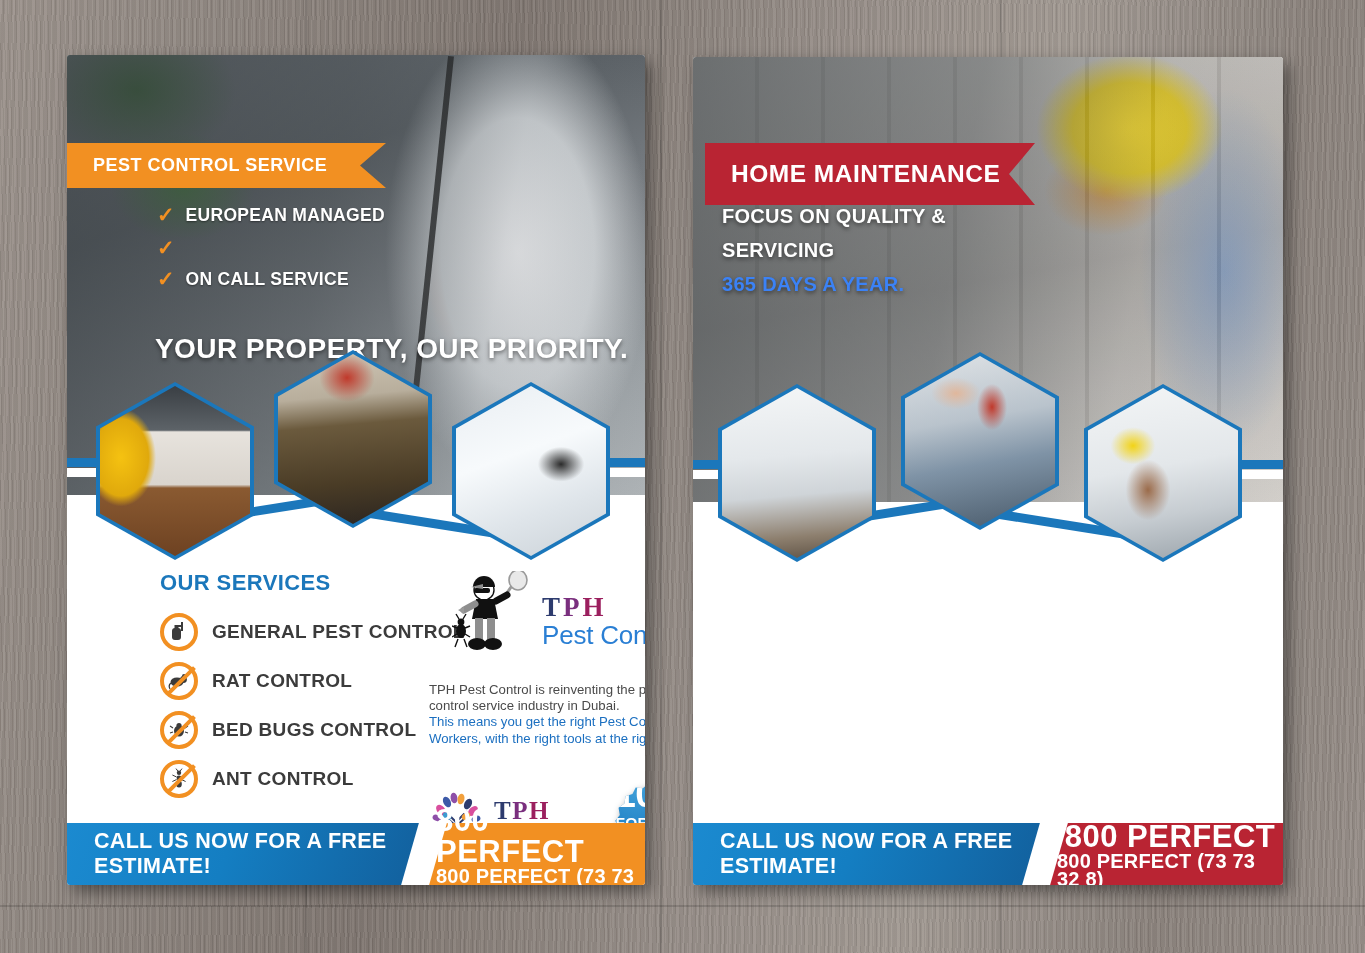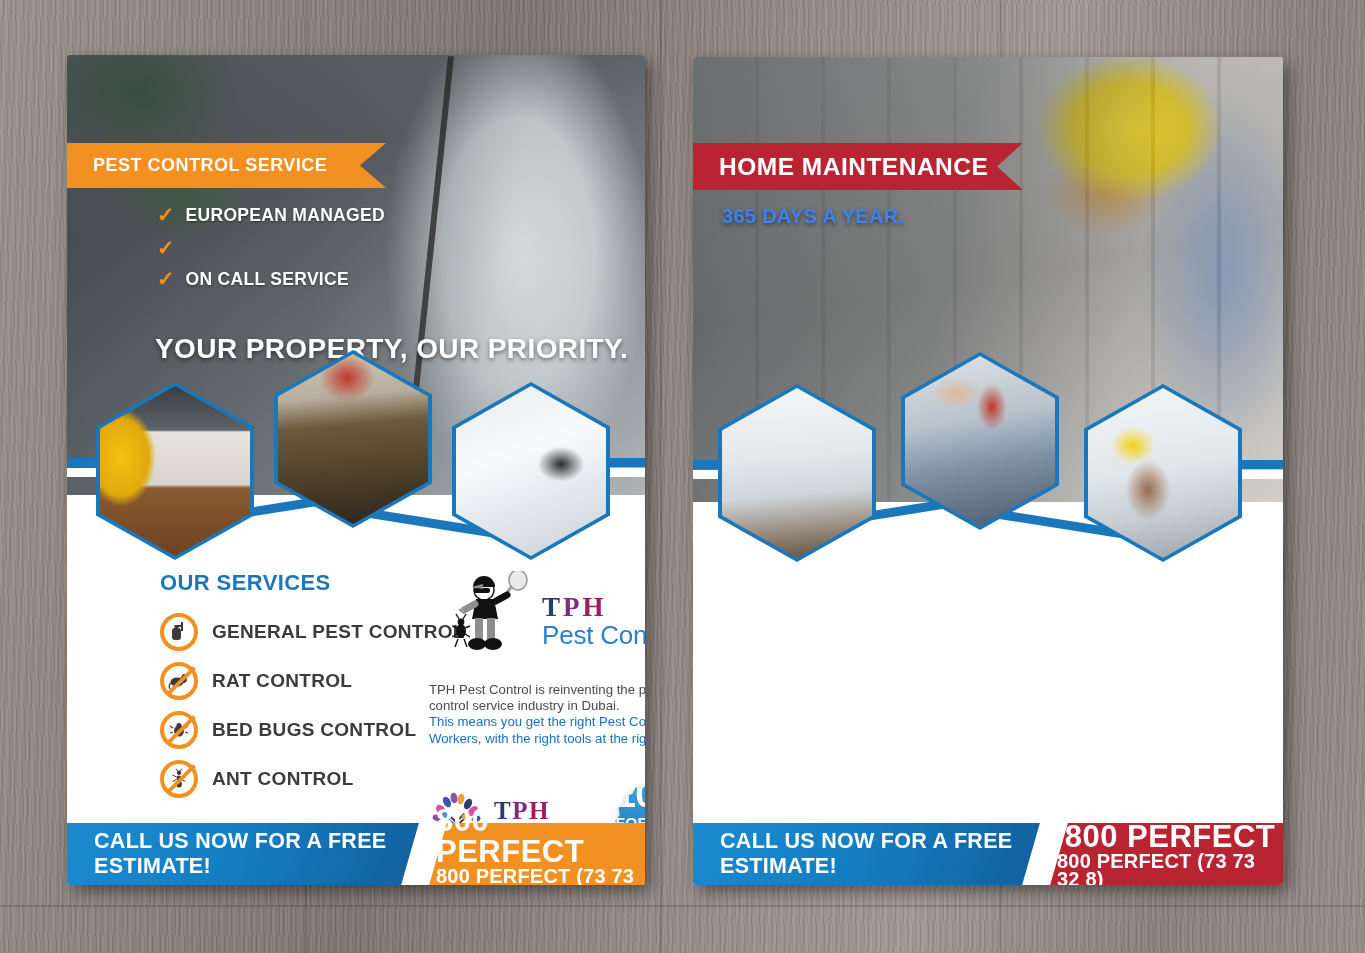--- a/index.html
+++ b/index.html
@@ -98,21 +98,21 @@
     display: flex; align-items: center;
     padding: 0 20px 0 26px;
     color: #fff;
     font-family: "Liberation Sans Narrow", "Liberation Sans", sans-serif;
     font-weight: 700;
     letter-spacing: 0.5px;
     text-transform: uppercase;
     clip-path: polygon(0 0, 100% 0, calc(100% - 26px) 50%, 100% 100%, 0 100%);
   }
   #ribbon-pest { top: 88px; height: 45px; width: 319px; background: #f29022; font-size: 18px; }
-  #ribbon-home { top: 86px; height: 47px; width: 330px; background: #b92433; font-size: 24.5px; }
+  #ribbon-home { top: 86px; height: 62px; width: 330px; background: #b92433; font-size: 24.5px; margin-left: 12px; }
 
   
   .bullets {
     position: absolute; left: 90px; top: 150px; width: 440px;
   }
   .bullet {
     display: flex; align-items: flex-start; gap: 11px;
     margin-bottom: 13px;
   }
   .check {
@@ -553,20 +553,21 @@
   <div class="hero hero-right">
     <div class="photo-home"></div>
     <div class="hero-scrim"></div>
   </div>
 
   <div class="ribbon" id="ribbon-home">
     <span>HOME MAINTENANCE</span>
   </div>
 
   <div style="position:absolute; left:29px; top:142px; width:340px;">
+    <p style="color:#fff; font-family:'Liberation Sans Narrow','Liberation Sans',sans-serif; font-weight:700; font-size:20px; line-height:34px; letter-spacing:.3px; text-transform:uppercase; text-shadow:0 2px 4px rgba(0,0,0,.5);">FOCUS ON QUALITY &amp; SERVICING</p>
     <p style="color:#3b82f6; font-family:'Liberation Sans Narrow','Liberation Sans',sans-serif; font-weight:700; font-size:20px; line-height:34px; letter-spacing:.3px; text-transform:uppercase; text-shadow:0 2px 4px rgba(0,0,0,.5);">365 DAYS A YEAR.</p>
   </div>
 
   <div class="hexstrip hexstrip-right">
     <div class="band-blue" style="left:-10px; top:78px; width:130px;"></div>
     <div class="band" style="left:-10px; top:88px; width:130px;"></div>
 
     <div class="band-blue" style="left:110px; top:140px; width:205px; transform:rotate(-9deg); transform-origin:left center;"></div>
     <div class="band" style="left:110px; top:150px; width:205px; transform:rotate(-9deg); transform-origin:left center;"></div>
 

